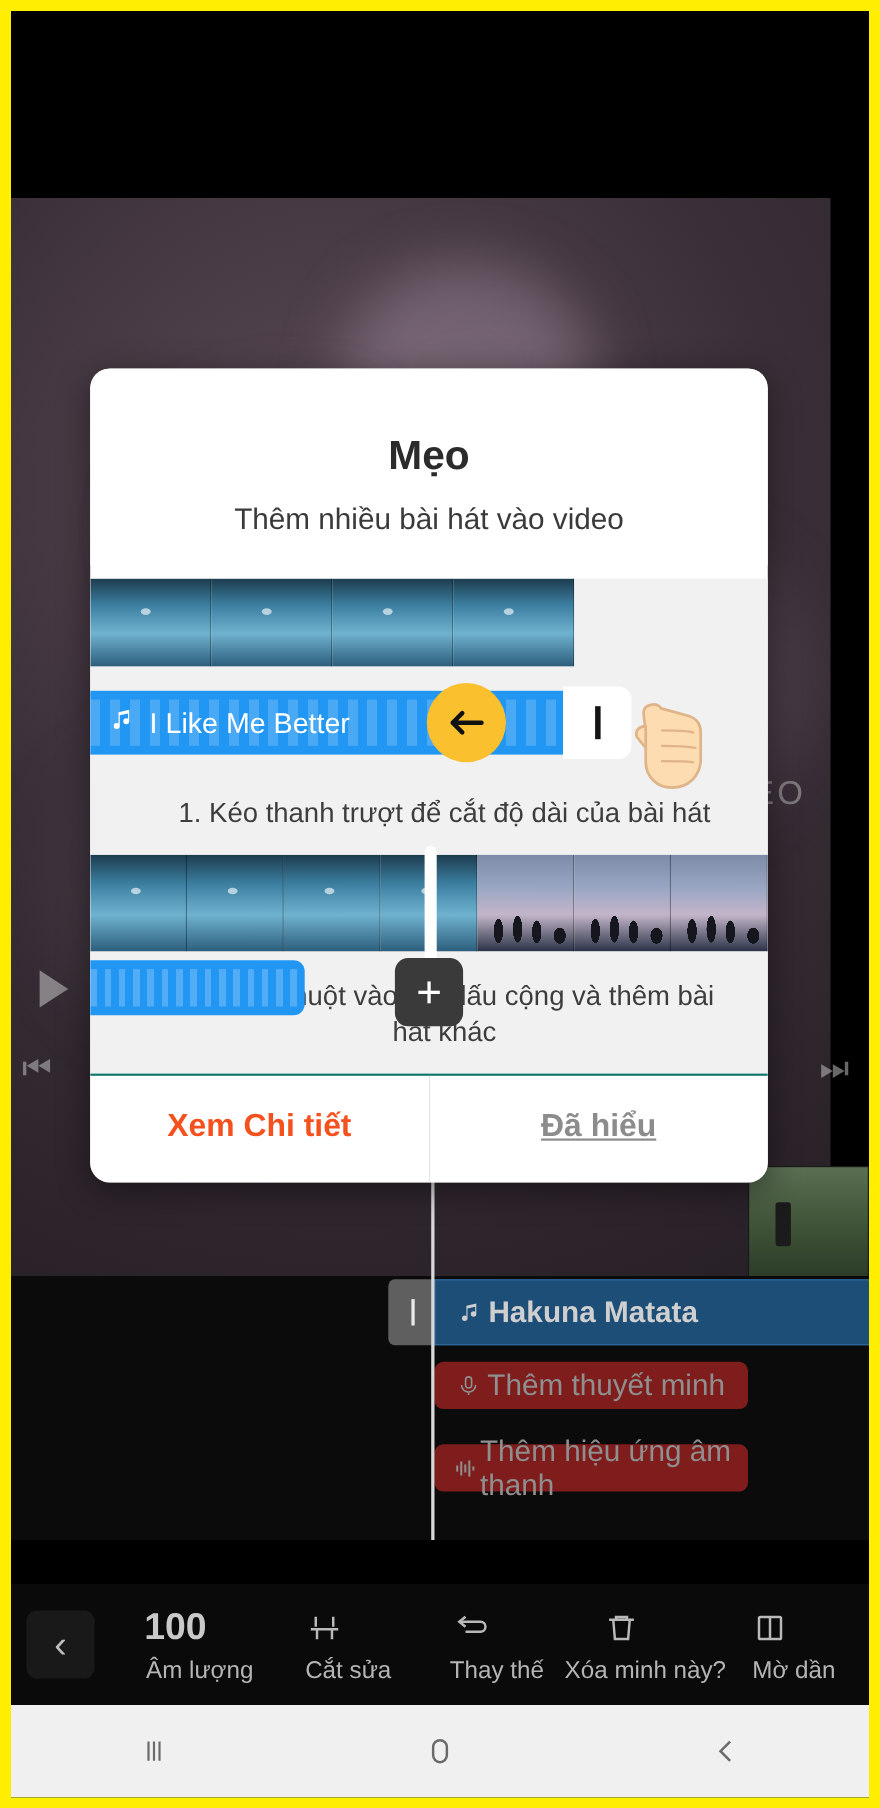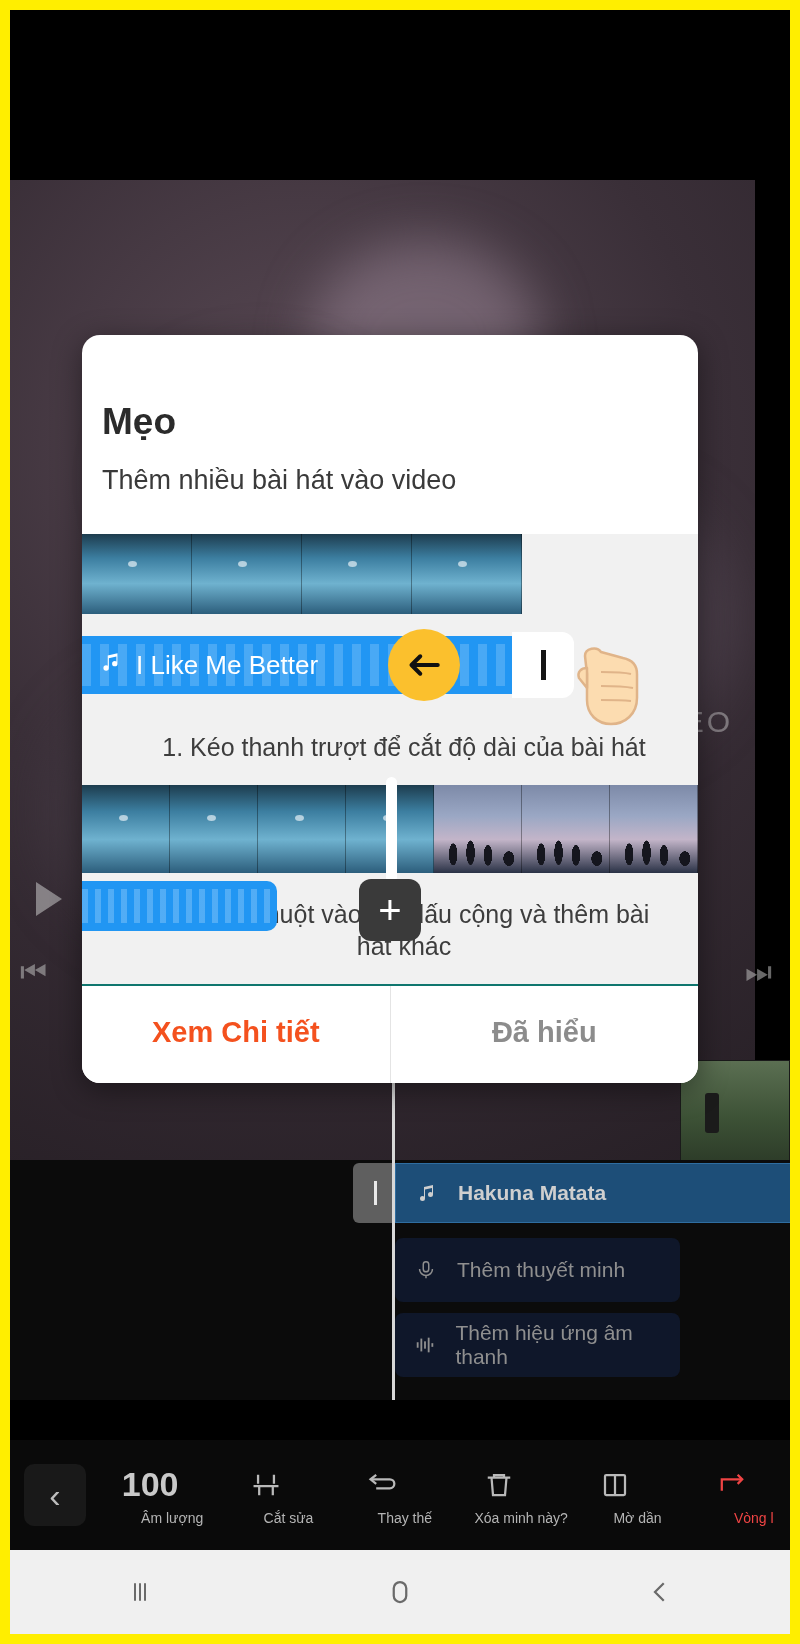--- a/index.html
+++ b/index.html
@@ -71,64 +71,64 @@
     left: 385px; top: 1153px; width: 420px; height: 60px;
     background: #1d4e78; border: 1px solid #2f6da0;
   }
   .track-handle {
     position: absolute; left: 343px; top: 1153px; width: 44px; height: 60px;
     background: #5f5f5f; border-radius: 6px 0 0 6px;
     display: flex; align-items: center; justify-content: center;
   }
   .track-handle i { display:block; width:3px; height: 24px; background:#e9e9e9; }
   .track-pill {
-    left: 385px; width: 285px; height: 64px; border-radius: 8px;
-    background: #0f172a;
+    left: 385px; width: 285px; height: 43px; border-radius: 8px;
+    background: #7f1d1d;
   }
   .tp1 { top: 1228px; }
   .tp2 { top: 1303px; }
-  .track-label { color: #8f8f8f; font-size: 21px; margin-left: 14px; }
+  .track-label { color: #8f8f8f; font-size: 27px; margin-left: 0; }
   .track-label.sel { color: #cfcfcf; font-weight: 600; }
   .ticon { width: 34px; margin-left: 14px; display:flex; align-items:center; justify-content:center; color:#8f8f8f; }
   .ticon.sel { color: #cfcfcf; }
 
   
   .toolbar {
     position: absolute; left: 0; bottom: 84px; width: 780px; height: 110px;
     background: #0a0a0a; display: flex; align-items: center;
   }
   .back-chip {
     width: 62px; height: 62px; margin-left: 14px; border-radius: 10px;
     background: #191919; display:flex; align-items:center; justify-content:center;
     color: #bdbdbd; font-size: 34px; flex: none;
   }
   .tools { display: flex; flex: 1; align-items: flex-start; margin-left: 6px; }
   .tool {
     flex: 1; display: flex; flex-direction: column; align-items: center;
     color: #b9b9b9; gap: 5px; min-width: 0;
   }
   .tool .glyph { height: 40px; display:flex; align-items:center; justify-content:center; }
-  .tool .tlabel { font-size: 14px; color: #b5b5b5; white-space: nowrap; margin-left: 44px; }
+  .tool .tlabel { font-size: 22px; color: #b5b5b5; white-space: nowrap; margin-left: 44px; }
   .tool.loop .tlabel, .tool.loop .glyph { color: #ef4444; }
 
   
   .navbar {
     position: absolute; left: 0; bottom: 0; width: 780px; height: 84px;
     background: #f0f0f0; display: flex; align-items: center; justify-content: space-around;
     color: #6a6a6a;
   }
   .nav-btn { width: 120px; display:flex; align-items:center; justify-content:center; }
 
   
   .dialog {
     position: absolute; left: 72px; top: 325px; width: 616px;
     background: #fff; border-radius: 18px; overflow: hidden;
     box-shadow: 0 6px 30px rgba(0,0,0,.45); z-index: 20;
   }
-  .dlg-head { padding: 38px 20px 26px; background: #fff; margin-top: 28px; }
+  .dlg-head { padding: 58px 20px 26px; text-align: center; background: #fff; }
   .dlg-title { font-size: 37px; font-weight: 700; color: #2b2b2b; }
   .dlg-sub { font-size: 27px; color: #3a3a3a; margin-top: 22px; }
 
   .dlg-body { background: #f1f1f1; padding: 0 0 14px; }
 
   
   .film-strip { display: flex; height: 80px; overflow: hidden; }
   .frame {
     flex: 1; border-right: 1px solid rgba(0,0,0,.35);
     background: linear-gradient(180deg,#1d3c4e 0%, #3c7ea0 30%, #6fb2cf 62%, #2c5e7c 100%);
@@ -212,21 +212,21 @@
     color: #fff; font-size: 40px; line-height: 1;
   }
   .step2-text { }
 
   .dlg-actions { display: flex; background: #fff; border-top: 2px solid #0f766e; }
   .dlg-btn {
     flex: 1; text-align: center; padding: 30px 0 34px;
     font-size: 29px; font-weight: 700; cursor: pointer;
   }
   .dlg-btn.primary { color: #f4511e; }
-  .dlg-btn.secondary { color: #8c8c8c; }
+  .dlg-btn.secondary { color: #8c8c8c; text-decoration: underline; }
   .dlg-divider { width: 1px; background: #e4e4e4; }
 </style>
 </head>
 <body>
 
 <div id="screen">
 
   <div class="preview">
     <div class="blurspot bs1"></div>
     <div class="blurspot bs2"></div>

